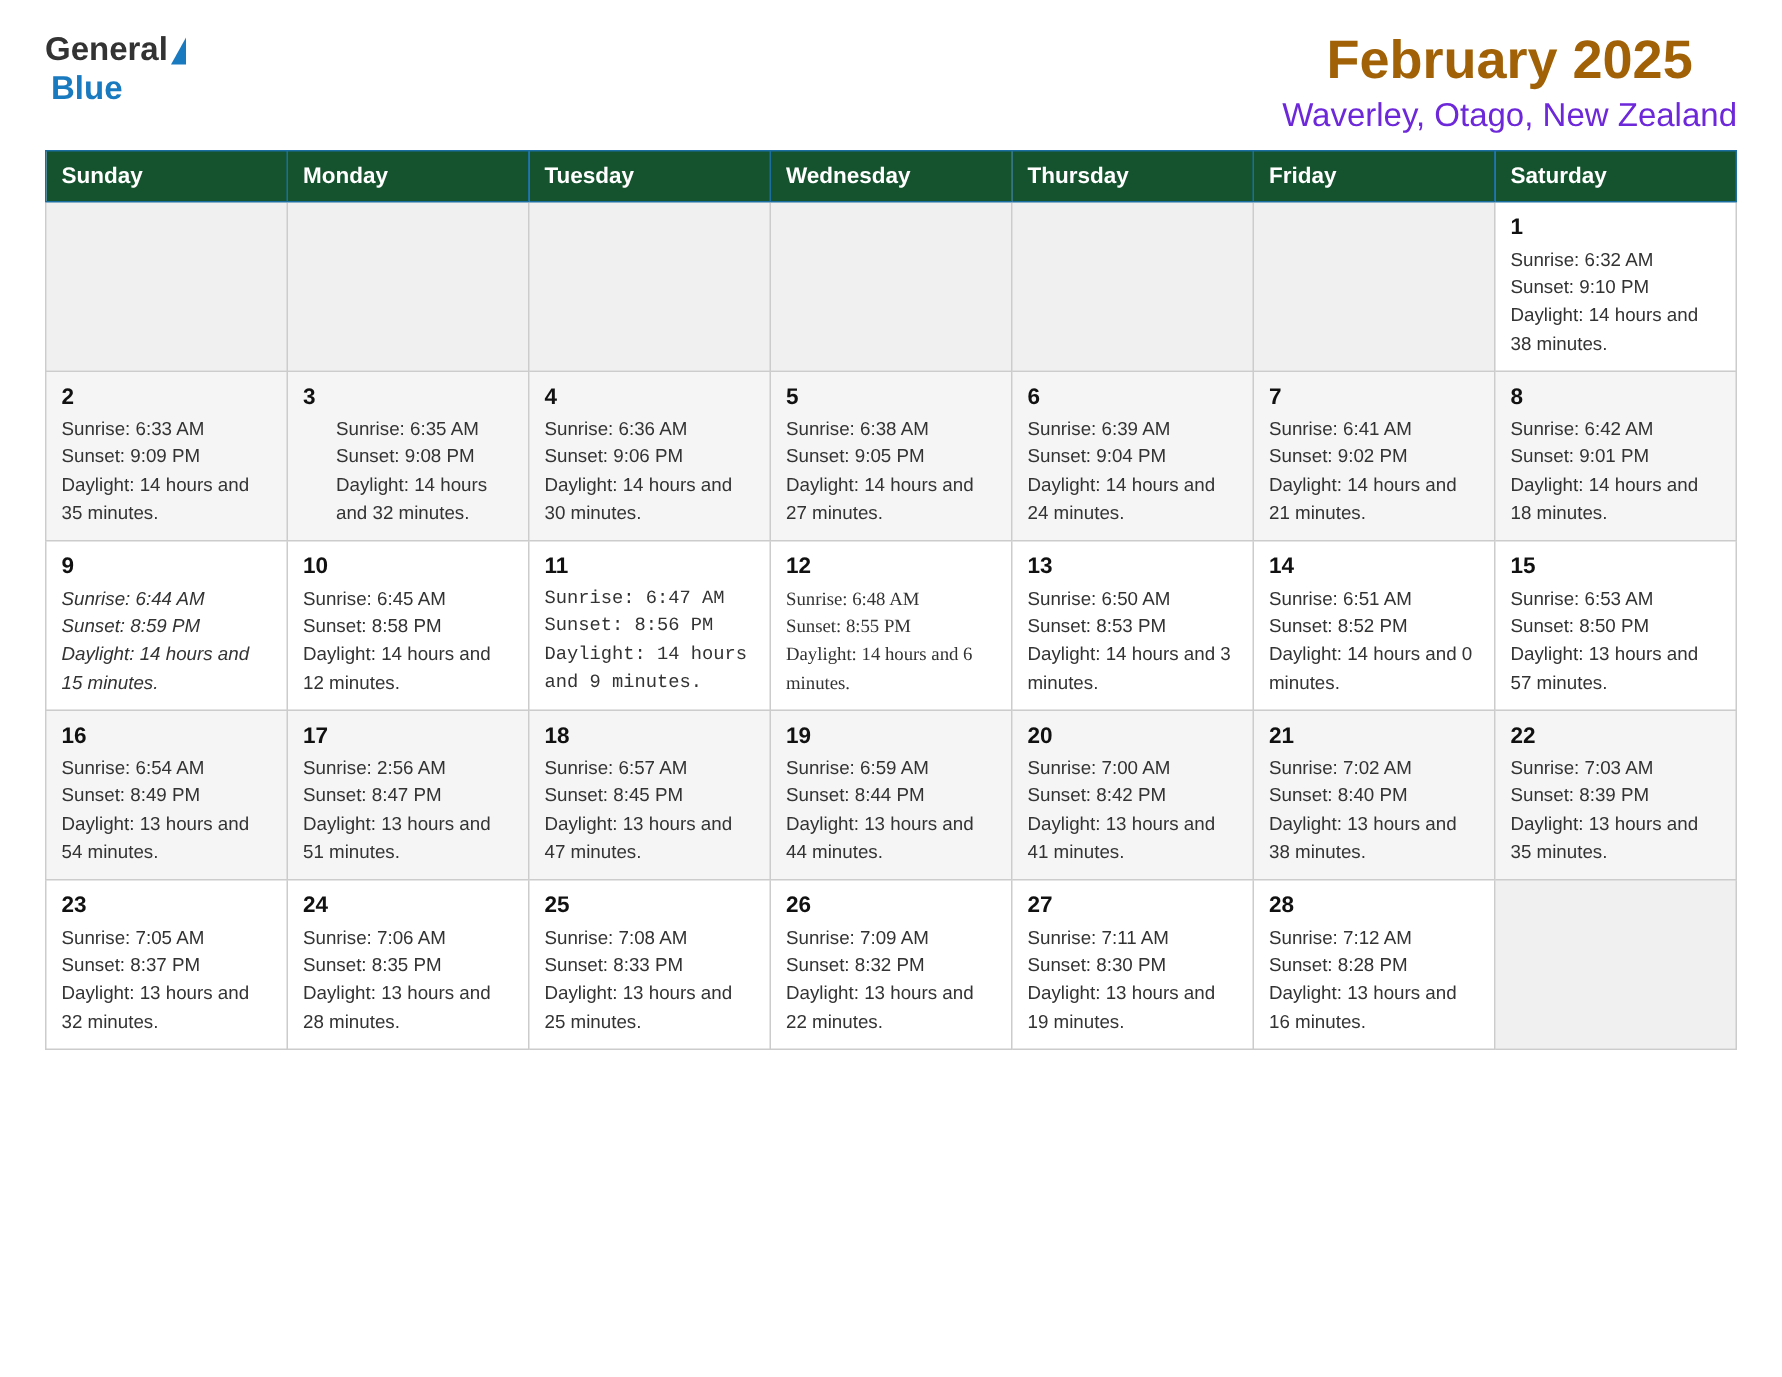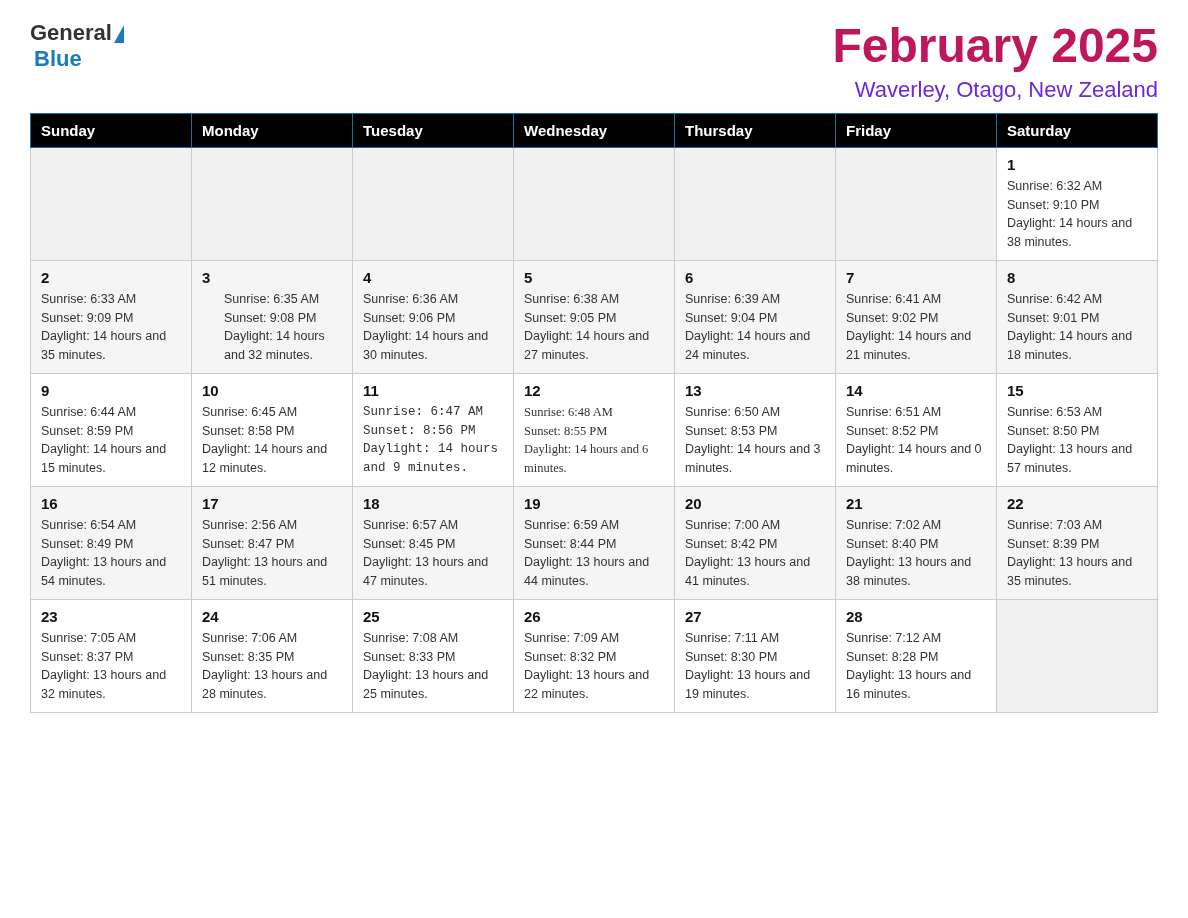--- a/index.html
+++ b/index.html
@@ -41,37 +41,38 @@
       align-items: flex-start;
     }
     .logo-line1 {
       display: flex;
       align-items: center;
     }
     .title-section {
       text-align: right;
     }
     .month-title {
-      font-size: 48px;
-      font-weight: bold;
-      color: #be185d;
+      font-size: 36px;
+      font-weight: bold;
+      color: #a16207;
       line-height: 1.1;
+      text-align: center;
     }
     .location {
       font-size: 22px;
       color: #6d28d9;
       margin-top: 4px;
     }
     .calendar {
       width: 100%;
       border-collapse: collapse;
       margin-top: 10px;
     }
     .calendar th {
-      background-color: #000000;
+      background-color: #14532d;
       color: #fff;
       font-size: 15px;
       font-weight: bold;
       padding: 8px 10px;
       text-align: left;
       border: 1px solid #1a6fa0;
     }
     .calendar td {
       vertical-align: top;
       padding: 8px 10px;
@@ -191,21 +192,21 @@
         <td>
           <span class="day-number">8</span>
           <div class="day-info" style="white-space: pre-line;">Sunrise: 6:42 AM
 Sunset: 9:01 PM
 Daylight: 14 hours and 18 minutes.</div>
         </td>
       </tr>
       <tr>
         <td>
           <span class="day-number">9</span>
-          <div class="day-info" style="white-space: pre-line;">Sunrise: 6:44 AM
+          <div class="day-info" style="white-space: pre-line; font-style: italic;">Sunrise: 6:44 AM
 Sunset: 8:59 PM
 Daylight: 14 hours and 15 minutes.</div>
         </td>
         <td>
           <span class="day-number">10</span>
           <div class="day-info" style="white-space: pre-line;">Sunrise: 6:45 AM
 Sunset: 8:58 PM
 Daylight: 14 hours and 12 minutes.</div>
         </td>
         <td>

